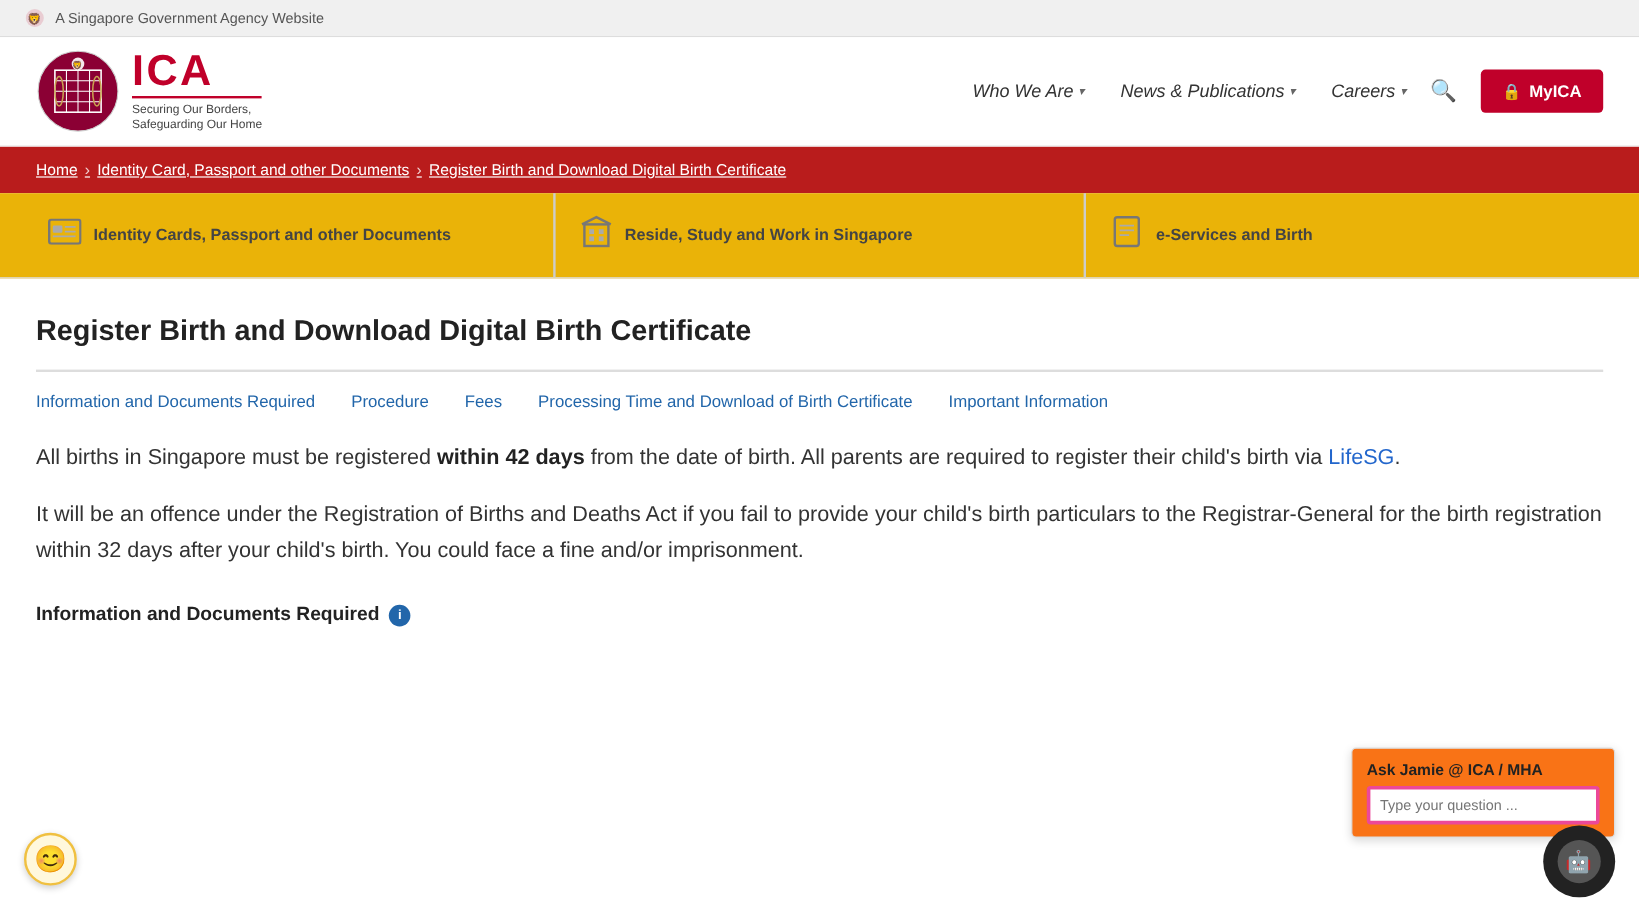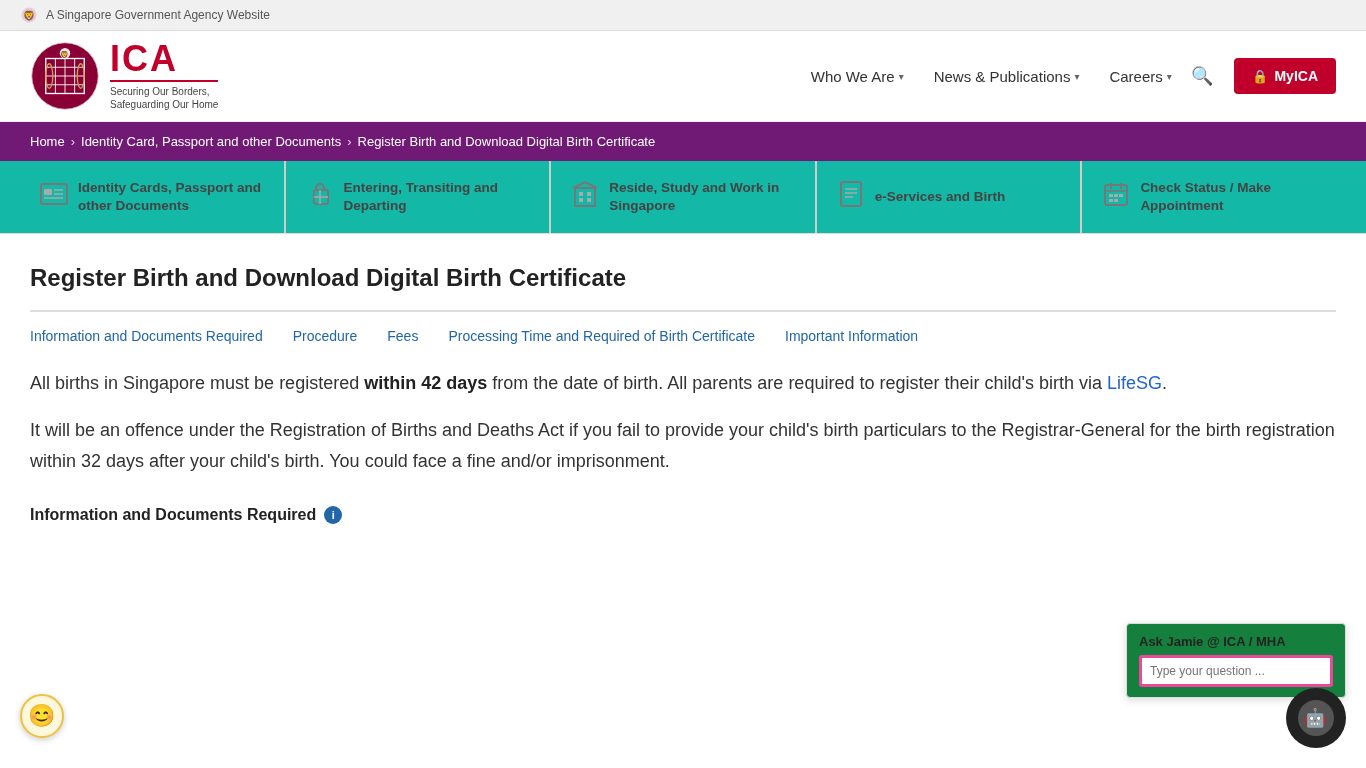--- a/index.html
+++ b/index.html
@@ -25,20 +25,21 @@
       justify-content: space-between;
       padding: 10px 30px;
       background: #fff;
       border-bottom: 1px solid #eee;
       position: relative;
     }
     .nav-area {
       display: flex;
       align-items: center;
       gap: 30px;
+      font-style: italic;
     }
     .nav-item {
       display: flex;
       align-items: center;
       gap: 4px;
       font-size: 15px;
       color: #333;
       cursor: pointer;
       font-weight: 500;
     }
@@ -58,38 +59,39 @@
       font-weight: bold;
       cursor: pointer;
       display: flex;
       align-items: center;
       gap: 6px;
     }
     .myica-btn .lock-icon { font-size: 13px; }
 
     
     .breadcrumb {
-      background: #701a75;
+      background: #b91c1c;
       color: #fff;
       padding: 12px 30px;
       font-size: 13px;
       display: flex;
       align-items: center;
       gap: 6px;
+      text-decoration: underline;
     }
     .breadcrumb a { color: #fff; text-decoration: none; }
     .breadcrumb .sep { color: rgba(255,255,255,0.8); }
 
     
     .quick-nav {
       display: flex;
       align-items: stretch;
       padding: 0 20px;
       border-bottom: 1px solid #ddd;
-      background: #14b8a6;
+      background: #eab308;
     }
     .quick-nav-item {
       display: flex;
       align-items: center;
       gap: 10px;
       padding: 18px 20px;
       border-left: 2px solid #ccc;
       cursor: pointer;
       flex: 1;
     }
@@ -178,21 +180,21 @@
     .chat-widget {
       position: fixed;
       bottom: 20px;
       right: 20px;
       display: flex;
       flex-direction: column;
       align-items: flex-end;
       gap: 0;
     }
     .chat-box {
-      background: #15803d;
+      background: #f97316;
       border: 1px solid #ddd;
       border-radius: 4px;
       padding: 10px 12px;
       width: 220px;
       box-shadow: 0 2px 8px rgba(0,0,0,0.15);
       margin-bottom: 0;
     }
     .chat-box-title {
       font-size: 13px;
       font-weight: bold;
@@ -362,31 +364,20 @@
         <line x1="14" y1="7" x2="23" y2="7" stroke="#aaa" stroke-width="1.5"></line>
         <line x1="14" y1="11" x2="23" y2="11" stroke="#aaa" stroke-width="1.5"></line>
         <line x1="4" y1="15" x2="23" y2="15" stroke="#aaa" stroke-width="1.5"></line>
       </svg>
     </span>
     <span class="quick-nav-label">Identity Cards, Passport and other Documents</span>
   </div>
   <div class="quick-nav-item">
     <span class="quick-nav-icon">
       <svg width="28" height="28" viewBox="0 0 28 28" fill="none">
-        <rect x="8" y="10" width="14" height="14" rx="2" fill="none" stroke="#777" stroke-width="2"></rect>
-        <path d="M10 10V8a4 4 0 018 0v2" stroke="#777" stroke-width="2" fill="none"></path>
-        <line x1="14" y1="10" x2="14" y2="24" stroke="#aaa" stroke-width="1.5"></line>
-        <line x1="8" y1="17" x2="22" y2="17" stroke="#aaa" stroke-width="1.5"></line>
-      </svg>
-    </span>
-    <span class="quick-nav-label">Entering, Transiting and Departing</span>
-  </div>
-  <div class="quick-nav-item">
-    <span class="quick-nav-icon">
-      <svg width="28" height="28" viewBox="0 0 28 28" fill="none">
         <rect x="4" y="8" width="20" height="18" fill="none" stroke="#777" stroke-width="2"></rect>
         <rect x="8" y="12" width="4" height="4" fill="#aaa"></rect>
         <rect x="16" y="12" width="4" height="4" fill="#aaa"></rect>
         <rect x="8" y="18" width="4" height="4" fill="#aaa"></rect>
         <rect x="16" y="18" width="4" height="4" fill="#aaa"></rect>
         <path d="M2 8L14 2l12 6" stroke="#777" stroke-width="2" fill="none"></path>
       </svg>
     </span>
     <span class="quick-nav-label">Reside, Study and Work in Singapore</span>
   </div>
@@ -394,47 +385,31 @@
     <span class="quick-nav-icon">
       <svg width="24" height="28" viewBox="0 0 24 28" fill="none">
         <rect x="2" y="2" width="20" height="24" rx="2" fill="none" stroke="#777" stroke-width="2"></rect>
         <line x1="6" y1="9" x2="18" y2="9" stroke="#aaa" stroke-width="1.5"></line>
         <line x1="6" y1="13" x2="18" y2="13" stroke="#aaa" stroke-width="1.5"></line>
         <line x1="6" y1="17" x2="14" y2="17" stroke="#aaa" stroke-width="1.5"></line>
       </svg>
     </span>
     <span class="quick-nav-label">e-Services and Birth</span>
   </div>
-  <div class="quick-nav-item">
-    <span class="quick-nav-icon">
-      <svg width="26" height="26" viewBox="0 0 26 26" fill="none">
-        <rect x="2" y="4" width="22" height="20" rx="2" fill="none" stroke="#777" stroke-width="2"></rect>
-        <line x1="2" y1="10" x2="24" y2="10" stroke="#777" stroke-width="1.5"></line>
-        <line x1="8" y1="2" x2="8" y2="8" stroke="#777" stroke-width="2"></line>
-        <line x1="18" y1="2" x2="18" y2="8" stroke="#777" stroke-width="2"></line>
-        <rect x="6" y="13" width="4" height="3" rx="0.5" fill="#aaa"></rect>
-        <rect x="11" y="13" width="4" height="3" rx="0.5" fill="#aaa"></rect>
-        <rect x="16" y="13" width="4" height="3" rx="0.5" fill="#aaa"></rect>
-        <rect x="6" y="18" width="4" height="3" rx="0.5" fill="#aaa"></rect>
-        <rect x="11" y="18" width="4" height="3" rx="0.5" fill="#aaa"></rect>
-      </svg>
-    </span>
-    <span class="quick-nav-label">Check Status / Make Appointment</span>
-  </div>
 </div>
 
 <div class="page-content">
   <h1 class="page-title">Register Birth and Download Digital Birth Certificate</h1>
   <hr class="page-divider">
 
   <div class="page-tabs">
     <a class="page-tab" href="#">Information and Documents Required</a>
     <a class="page-tab" href="#">Procedure</a>
     <a class="page-tab" href="#">Fees</a>
-    <a class="page-tab" href="#">Processing Time and Required of Birth Certificate</a>
+    <a class="page-tab" href="#">Processing Time and Download of Birth Certificate</a>
     <a class="page-tab" href="#">Important Information</a>
   </div>
 
   <p class="body-text">
     <span>All births in Singapore must be registered </span><strong>within 42 days</strong><span> from the date of birth. All parents are required to register their child's birth via </span><a href="#">LifeSG</a><span>.</span>
   </p>
   <p class="body-text">It will be an offence under the Registration of Births and Deaths Act if you fail to provide your child's birth particulars to the Registrar-General for the birth registration within 32 days after your child's birth. You could face a fine and/or imprisonment.</p>
 
   <div class="section-heading-row">
     <span class="section-heading">Information and Documents Required</span>

